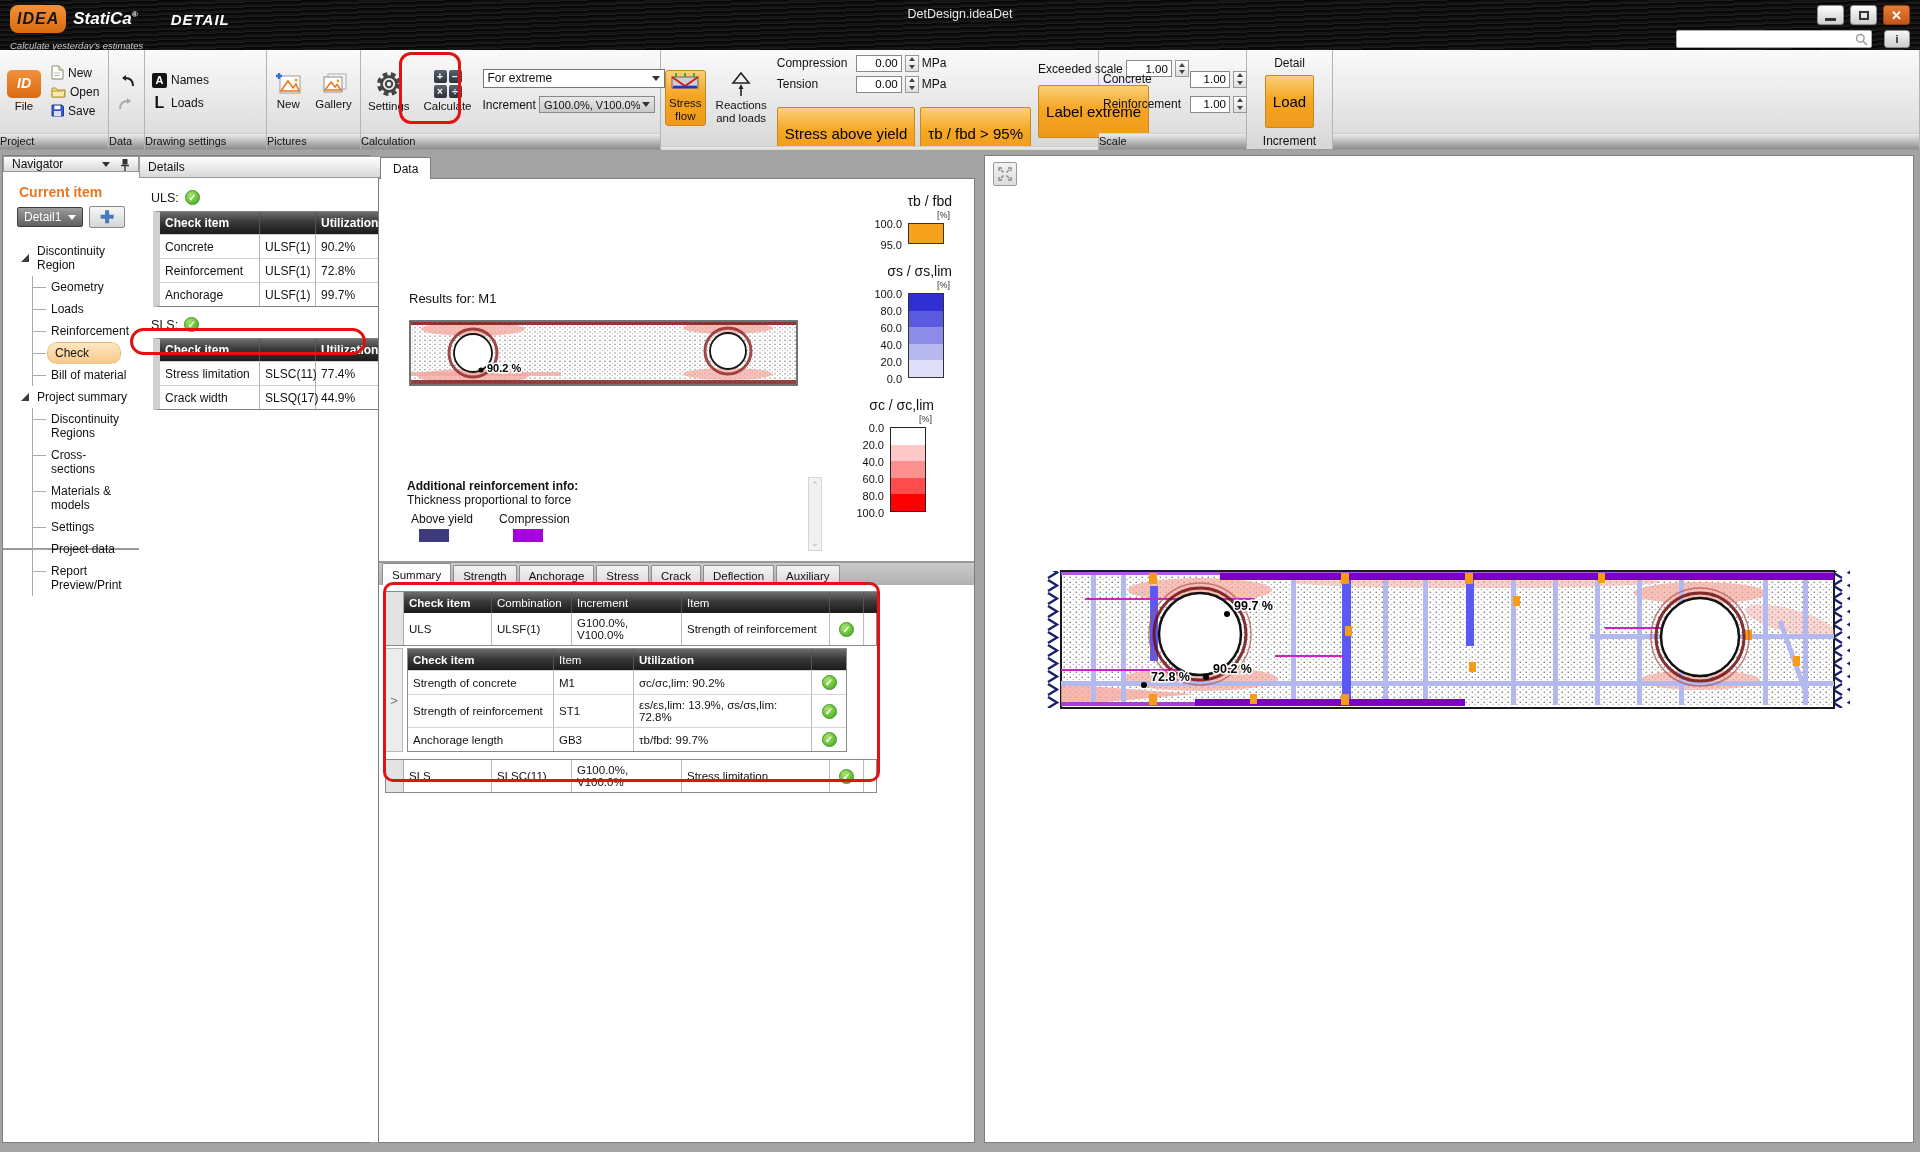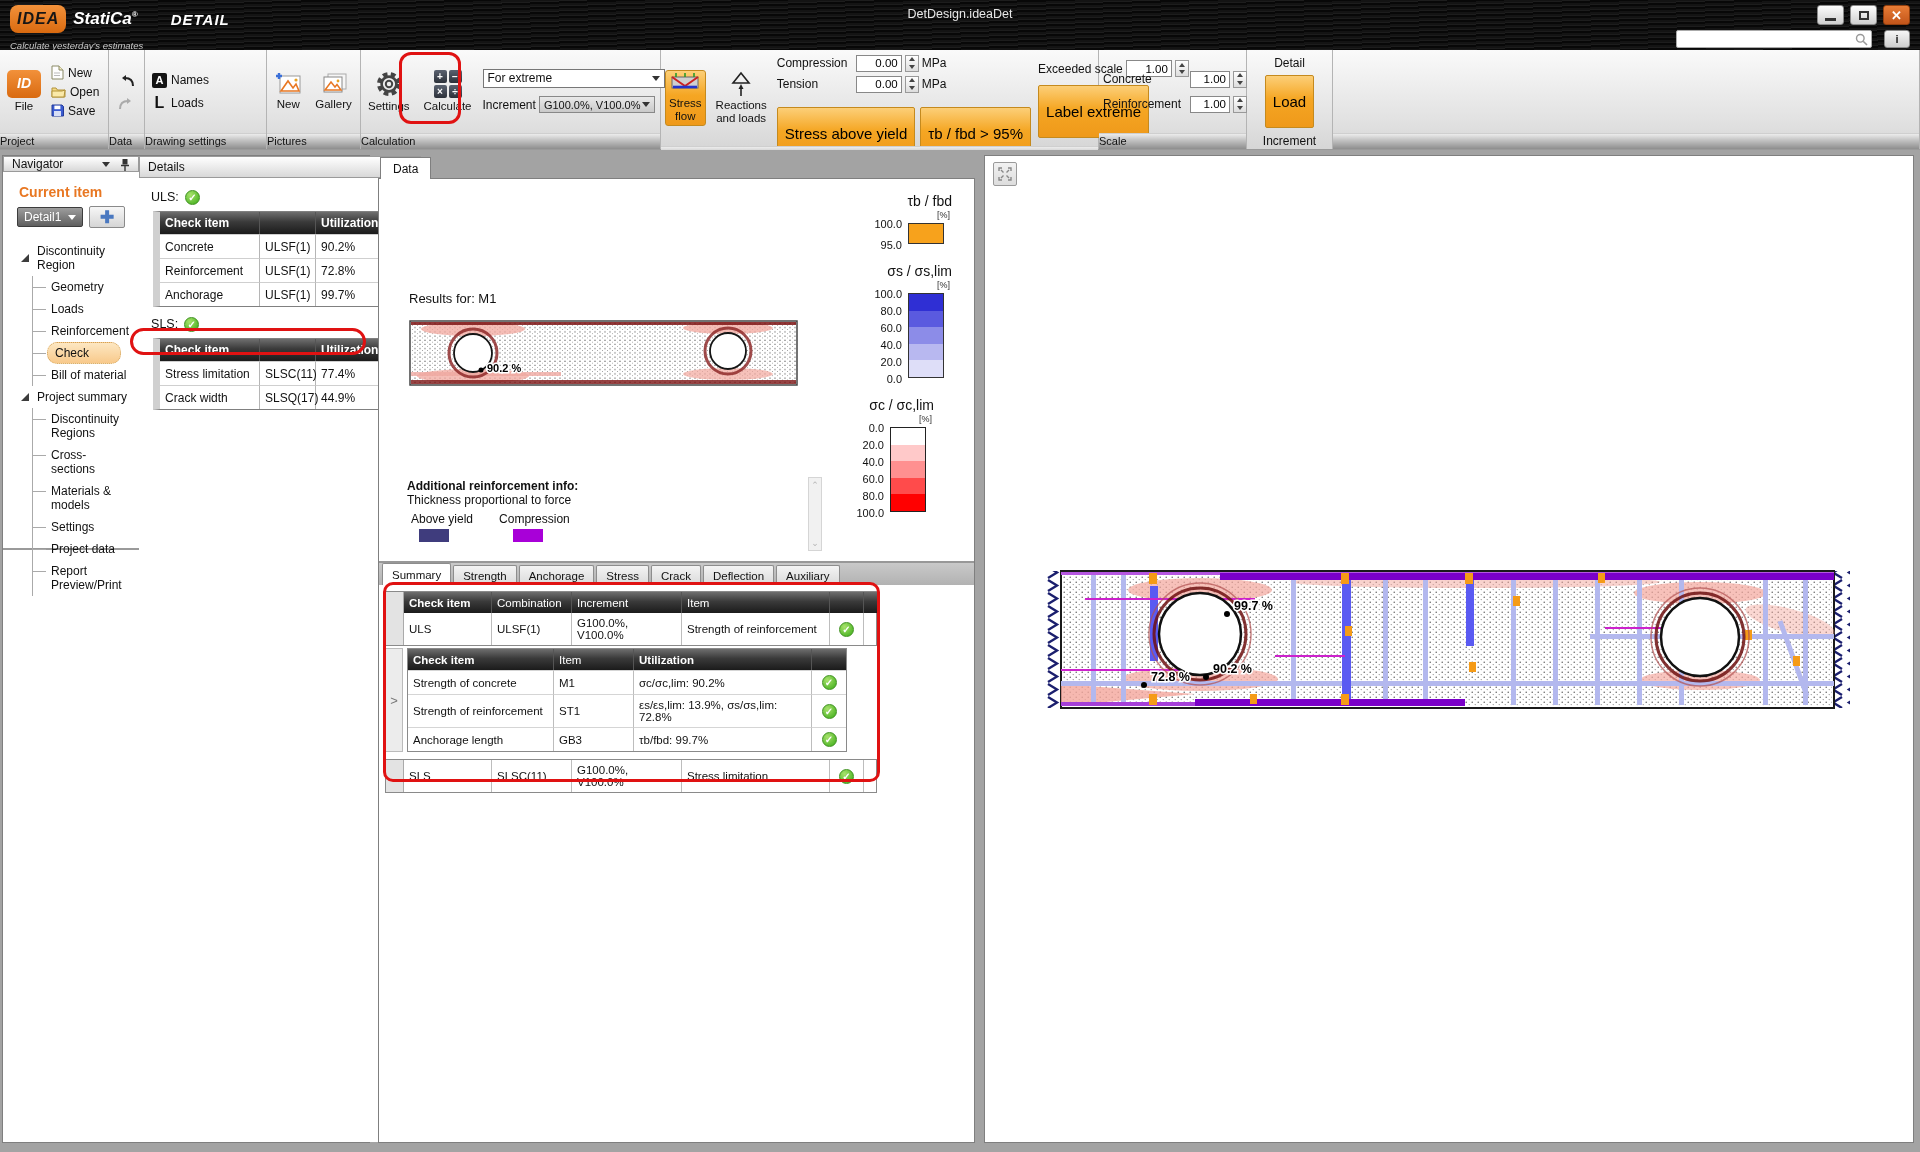--- a/index.html
+++ b/index.html
@@ -96,21 +96,21 @@
   .tree{margin-top:12px;font-size:12px;}
   .tsec-head{display:flex;align-items:center;gap:8px;padding:4px 0 4px 8px;}
   .texp{width:0;height:0;border-bottom:8px solid #3c3c3c;border-left:8px solid transparent;}
   .tchildren{list-style:none;margin-left:19px;border-left:1px solid #aaa;}
   .titem{position:relative;padding:4px 0 4px 18px;}
   .titem::before{content:"";position:absolute;left:0;top:11px;width:13px;height:1px;background:#aaa;}
   .titem .lbl{position:relative;z-index:1;}
   .hl-check{position:absolute;left:14px;right:8px;top:0;bottom:0;border-radius:10px;
     background:linear-gradient(#fde7c2,#f8c98b);border:1px dotted #d2a257;}
   .det-content{flex:1;padding:8px 10px;background:#fff;}
-  .sum-label{display:flex;align-items:flex-start;gap:6px;font-size:12.5px;margin:4px 0 6px 2px;}
+  .sum-label{display:flex;align-items:center;gap:6px;font-size:12.5px;margin:4px 0 6px 2px;}
   .chk{width:15px;height:15px;border-radius:50%;flex:0 0 auto;
     background:radial-gradient(circle at 35% 30%,#a8e26c,#54b82b 75%);border:1px solid #3f9220;
     color:#fff;font-size:10px;font-weight:bold;display:inline-flex;align-items:center;justify-content:center;}
   .chk::after{content:"✓";}
   .d-table{border:1px solid #808080;border-left:7px solid #d0d0d0;width:fit-content;margin:0 0 10px 4px;background:#fff;}
   .d-row{display:grid;grid-template-columns:100px 56px 64px 30px;}
   .d-row > div{padding:4px 5px;border-right:1px solid #b5b5b5;border-top:1px solid #cfcfcf;
     font-size:12px;display:flex;align-items:center;}
   .d-row.hdr > div{background:linear-gradient(#6e6e6e,#3a3a3a 45%,#1b1b1b);color:#fff;border-top:none;
     border-right:1px solid #555;height:22px;}

